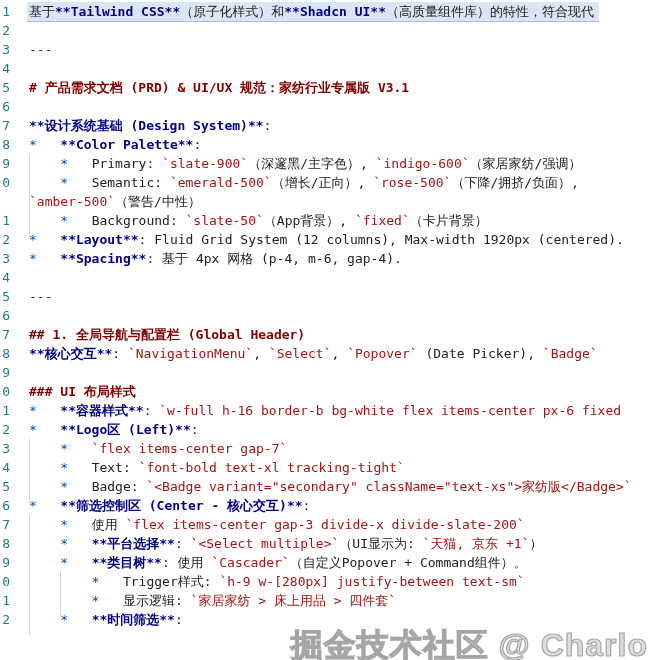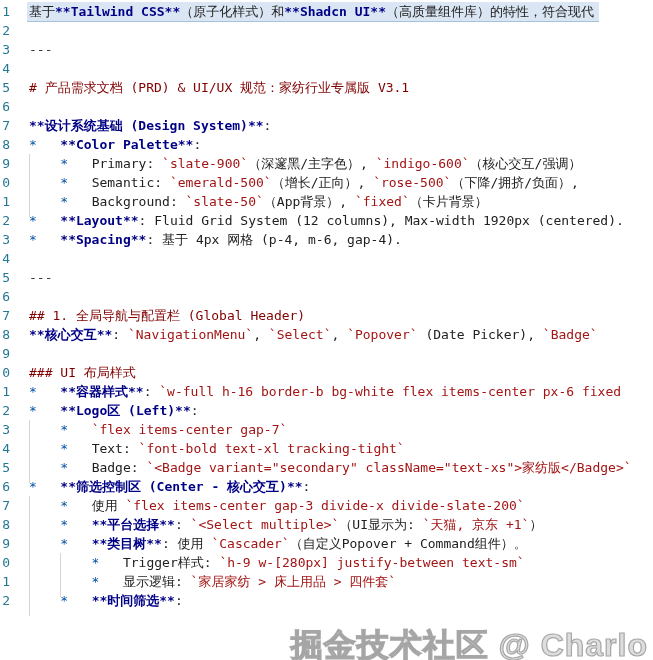--- a/index.html
+++ b/index.html
@@ -16,21 +16,21 @@
     flex:0 0 10px;position:relative;overflow:hidden;height:19px;
     color:var(--line-number,#237893);
   }
   .gutter span{position:absolute;right:0;top:0;}
   .code{flex:1;position:relative;padding-left:19px;overflow:hidden;height:25px;}
   .guide{position:absolute;top:0;bottom:0;width:1px;background:var(--guide,#d4d4d4);}
   .g0{left:19px}
   .g1{left:50px}
   .s-p{color:var(--plain,#212121);}
   .s-b{color:var(--bold,#000085);font-weight:bold;}
-  .s-h{color:var(--heading,#800000);font-weight:normal;}
+  .s-h{color:var(--heading,#800000);font-weight:bold;}
   .s-c{color:var(--code,#a31515);}
   .s-u{color:var(--bullet,#0451a5);}
   .s-d{color:var(--separator,#3b3b3b);}
   .selection{
     background:var(--selection-bg,#dbe6f4);
     border-bottom:1px solid var(--selection-border,#a9c0dc);
     padding:0 5px 0 2px;margin-left:-2px;display:inline-block;height:19px;
   }
   .watermark{
     position:absolute;top:636px;right:5px;z-index:5;
@@ -48,22 +48,23 @@
 <div class="editor" style="--editor-bg: #ffffff; --plain: #212121; --bold: #000085; --heading: #800000; --code: #a31515; --bullet: #0451a5; --separator: #3b3b3b; --line-number: #237893; --guide: #d4d4d4; --selection-bg: #dbe6f4; --selection-border: #a9c0dc;">
   <div class="watermark">掘金技术社区 @ Charlo</div>
 <div class="row"><div class="gutter"><span>1</span></div><div class="code"><span class="selection"><span class="s-p">基于</span><span class="s-b">**Tailwind CSS**</span><span class="s-p">（原子化样式）和</span><span class="s-b">**Shadcn UI**</span><span class="s-p">（高质量组件库）的特性，符合现代</span></span></div></div>
     <div class="row"><div class="gutter"><span>2</span></div><div class="code"></div></div>
     <div class="row"><div class="gutter"><span>3</span></div><div class="code"><span class="s-d">---</span></div></div>
     <div class="row"><div class="gutter"><span>4</span></div><div class="code"></div></div>
     <div class="row"><div class="gutter"><span>5</span></div><div class="code"><span class="s-h"># 产品需求文档 (PRD) &amp; UI/UX 规范：家纺行业专属版 V3.1</span></div></div>
     <div class="row"><div class="gutter"><span>6</span></div><div class="code"></div></div>
     <div class="row"><div class="gutter"><span>7</span></div><div class="code"><span class="s-b">**设计系统基础 (Design System)**</span><span class="s-p">:</span></div></div>
     <div class="row"><div class="gutter"><span>8</span></div><div class="code"><span class="s-u">*   </span><span class="s-b">**Color Palette**</span><span class="s-p">:</span></div></div>
-    <div class="row"><div class="gutter"><span>9</span></div><div class="code"><i class="guide g0"></i><span class="s-u">    *   </span><span class="s-p">Primary: </span><span class="s-c">`slate-900`</span><span class="s-p">（深邃黑/主字色）, </span><span class="s-c">`indigo-600`</span><span class="s-p">（核心交互/强调）</span></div></div>
+    <div class="row"><div class="gutter"><span>9</span></div><div class="code"><i class="guide g0"></i><span class="s-u">    *   </span><span class="s-p">Primary: </span><span class="s-c">`slate-900`</span><span class="s-p">（深邃黑/主字色）, </span><span class="s-c">`indigo-600`</span><span class="s-p">（家居家纺/强调）</span></div></div>
     <div class="row"><div class="gutter"><span>0</span></div><div class="code"><i class="guide g0"></i><span class="s-u">    *   </span><span class="s-p">Semantic: </span><span class="s-c">`emerald-500`</span><span class="s-p">（增长/正向）, </span><span class="s-c">`rose-500`</span><span class="s-p">（下降/拥挤/负面）,</span></div></div>
+    <div class="row"><div class="gutter"><span></span></div><div class="code"><i class="guide g0"></i><span class="s-c">`amber-500`</span><span class="s-p">（警告/中性）</span></div></div>
     <div class="row"><div class="gutter"><span>1</span></div><div class="code"><i class="guide g0"></i><span class="s-u">    *   </span><span class="s-p">Background: </span><span class="s-c">`slate-50`</span><span class="s-p">（App背景）, </span><span class="s-c">`fixed`</span><span class="s-p">（卡片背景）</span></div></div>
     <div class="row"><div class="gutter"><span>2</span></div><div class="code"><span class="s-u">*   </span><span class="s-b">**Layout**</span><span class="s-p">: Fluid Grid System (12 columns), Max-width 1920px (centered).</span></div></div>
     <div class="row"><div class="gutter"><span>3</span></div><div class="code"><span class="s-u">*   </span><span class="s-b">**Spacing**</span><span class="s-p">: 基于 4px 网格 (p-4, m-6, gap-4).</span></div></div>
     <div class="row"><div class="gutter"><span>4</span></div><div class="code"></div></div>
     <div class="row"><div class="gutter"><span>5</span></div><div class="code"><span class="s-d">---</span></div></div>
     <div class="row"><div class="gutter"><span>6</span></div><div class="code"></div></div>
     <div class="row"><div class="gutter"><span>7</span></div><div class="code"><span class="s-h">## 1. 全局导航与配置栏 (Global Header)</span></div></div>
     <div class="row"><div class="gutter"><span>8</span></div><div class="code"><span class="s-b">**核心交互**</span><span class="s-p">: </span><span class="s-c">`NavigationMenu`</span><span class="s-p">, </span><span class="s-c">`Select`</span><span class="s-p">, </span><span class="s-c">`Popover`</span><span class="s-p"> (Date Picker), </span><span class="s-c">`Badge`</span></div></div>
     <div class="row"><div class="gutter"><span>9</span></div><div class="code"></div></div>
     <div class="row"><div class="gutter"><span>0</span></div><div class="code"><span class="s-h">### UI 布局样式</span></div></div>

